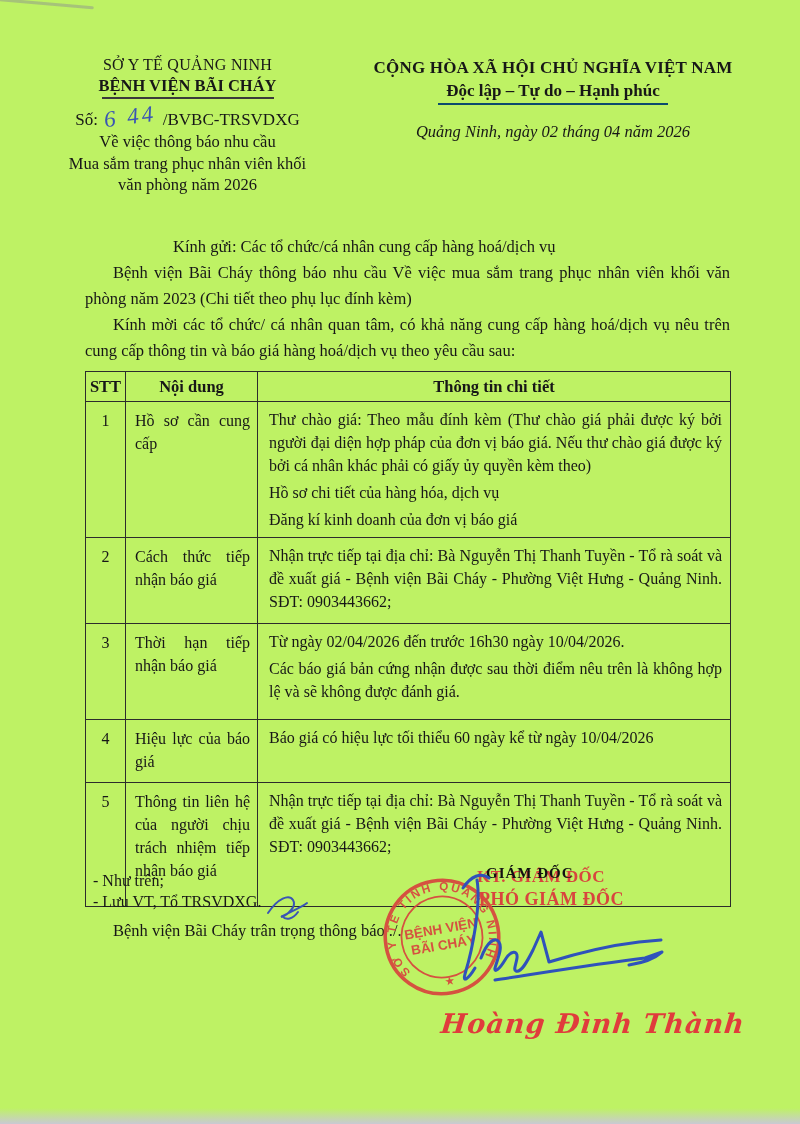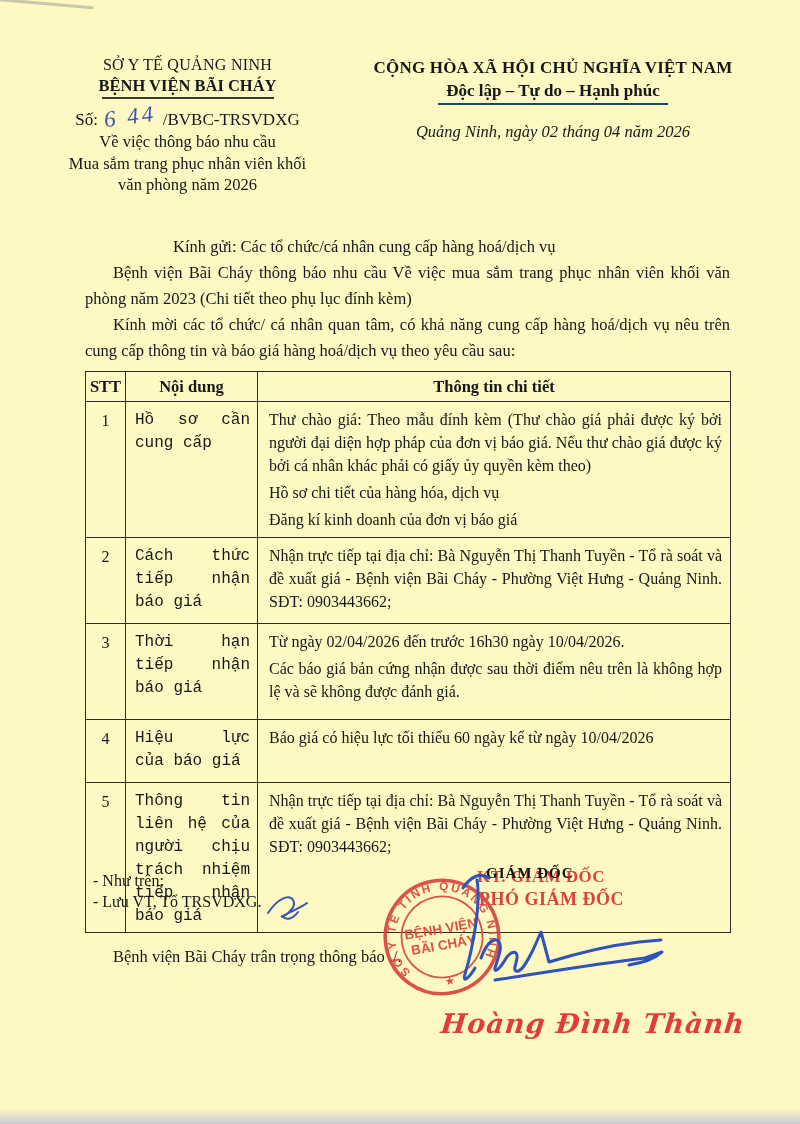--- a/index.html
+++ b/index.html
@@ -1,16 +1,16 @@
 <!DOCTYPE html>
 <html><head>
 <meta charset="utf-8">
 <style>
   html,body{margin:0;padding:0;background:#ffffff;}
-  .page{position:relative;width:800px;height:1124px;background:#fef9c3;overflow:hidden;
+  .page{position:relative;width:800px;height:1124px;background:#bef264;overflow:hidden;
         font-family:"Liberation Serif","DejaVu Serif",serif;color:#171717;}
   
   .artifact-topleft{position:absolute;left:-6px;top:2px;width:100px;height:3px;background:#8a8a92;
         transform:rotate(5deg);opacity:.45;border-radius:2px;}
   .scan-shadow{position:absolute;left:0;right:0;bottom:0;height:16px;
         background:linear-gradient(to bottom,rgba(255,255,255,0),#c9c9d4);}
   
   .hdr-left{position:absolute;left:55px;top:56px;width:265px;text-align:center;}
   .hdr-left .l1{font-size:16px;letter-spacing:.3px;}
   .hdr-left .l2{font-size:16.5px;font-weight:bold;margin-top:2px;}
@@ -29,21 +29,21 @@
   .content{position:absolute;left:85px;top:234px;width:645px;}
   .kinh-gui{font-size:16.5px;line-height:26px;margin:0 0 0 88px;}
   .para{font-size:16.5px;line-height:26px;text-align:justify;text-indent:28px;margin:0;}
   
   table.doc{border-collapse:collapse;table-layout:fixed;width:645px;margin-top:7px;}
   table.doc col.c1{width:40px;} table.doc col.c2{width:132px;} table.doc col.c3{width:473px;}
   table.doc th,table.doc td{border:1.8px solid #2c2c2c;vertical-align:top;
         font-size:16px;line-height:23px;}
   table.doc th{font-size:16.5px;font-weight:bold;text-align:center;padding:3px 2px;height:22px;vertical-align:middle;}
   td.stt{text-align:center;padding-top:7px;}
-  td.nd{padding:7px 7px 4px 9px;text-align:justify;font-family:Liberation Mono, monospace;}
+  td.nd{padding:7px 7px 4px 9px;text-align:justify;}
   td.ct{padding:4px 8px 4px 11px;}
   td.ct p{margin:0;padding:2px 0;text-align:justify;}
   tr.r1 td{height:112px;} tr.r2 td{height:74px;} tr.r3 td{height:84px;}
   tr.r4 td{height:51px;} tr.r5 td{height:112px;}
   .closing{font-size:16.5px;line-height:26px;text-indent:28px;margin:11px 0 0 0;}
   
   .footer{position:absolute;left:85px;top:864px;width:660px;height:250px;}
   .noi-nhan{position:absolute;left:8px;top:6px;}
   .noi-nhan .t{font-size:16.5px;font-weight:bold;font-style:italic;}
   .noi-nhan .i{font-size:16px;line-height:21px;}

